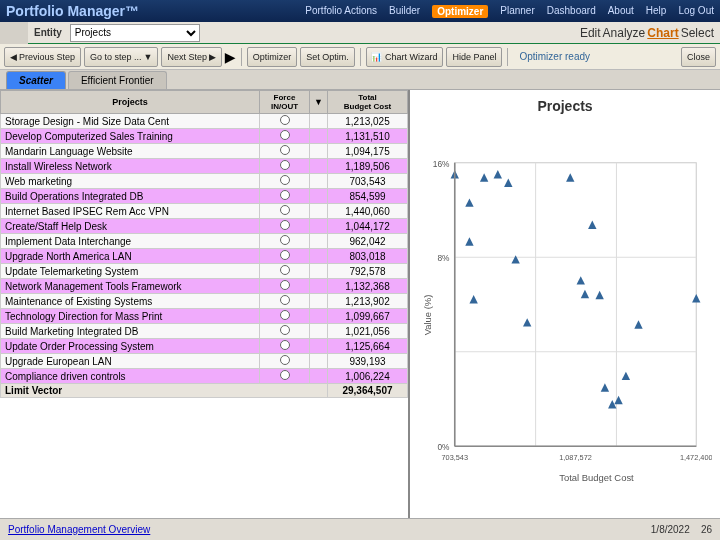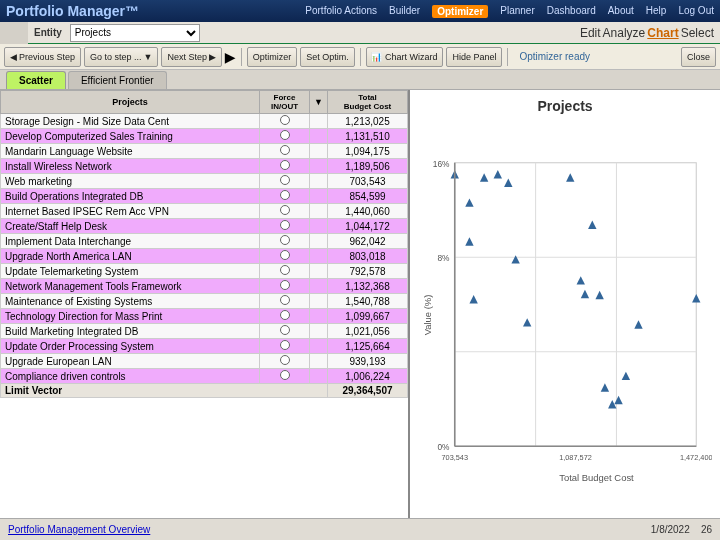--- a/index.html
+++ b/index.html
@@ -102,23 +102,24 @@
       border-bottom: none;
       padding: 2px 12px;
       font-size: 10px;
       cursor: pointer;
       height: 18px;
       display: flex;
       align-items: center;
       border-radius: 3px 3px 0 0;
     }
     .tab.active {
-      background: #bef264;
+      background: #3b82f6;
       border-color: #999;
       font-weight: bold;
+      font-style: italic;
     }
 
     
     #main-content {
       display: flex;
       height: calc(540px - 22px - 22px - 26px - 20px - 22px);
       background: white;
     }
 
     
@@ -361,21 +362,21 @@
           <tr class="row-odd">
     <td class="col-name">Network Management Tools Framework</td>
     <td class="col-force"><span class="radio-circle"></span></td>
     <td class="col-radio"></td>
     <td class="col-budget">1,132,368</td>
   </tr>
           <tr class="row-even">
     <td class="col-name">Maintenance of Existing Systems</td>
     <td class="col-force"><span class="radio-circle"></span></td>
     <td class="col-radio"></td>
-    <td class="col-budget">1,540,788</td>
+    <td class="col-budget">1,213,902</td>
   </tr>
           <tr class="row-odd">
     <td class="col-name">Technology Direction for Mass Print</td>
     <td class="col-force"><span class="radio-circle"></span></td>
     <td class="col-radio"></td>
     <td class="col-budget">1,099,667</td>
   </tr>
           <tr class="row-even">
     <td class="col-name">Build Marketing Integrated DB</td>
     <td class="col-force"><span class="radio-circle"></span></td>

